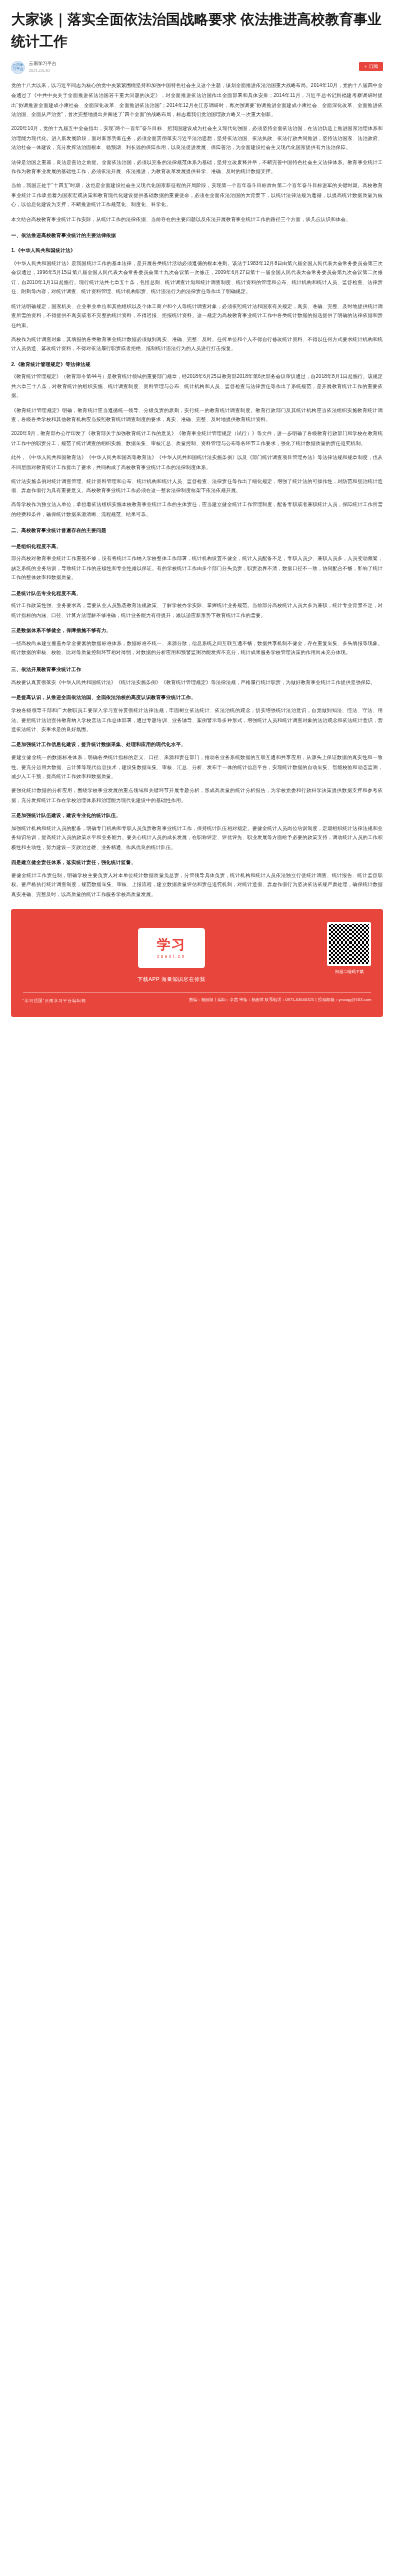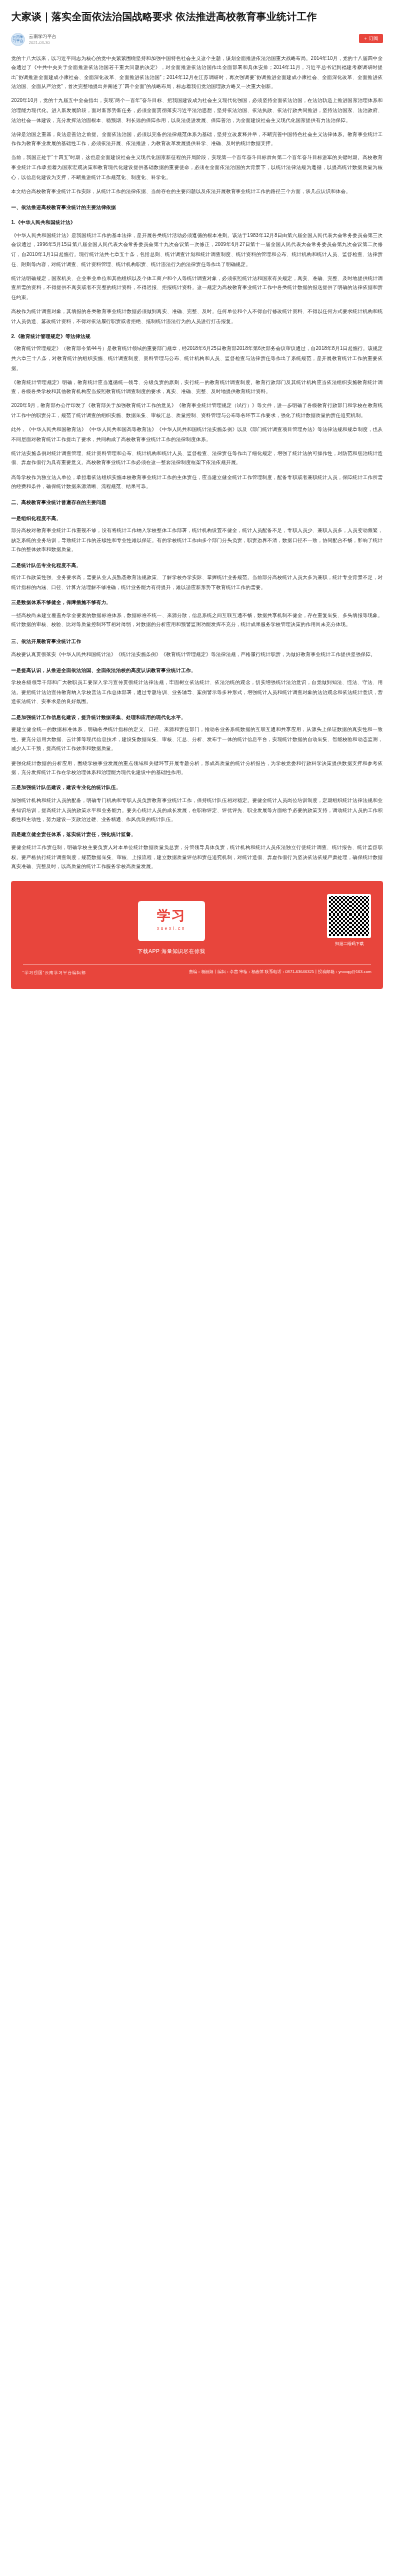--- a/index.html
+++ b/index.html
@@ -13,21 +13,21 @@
     width: 394px;
     min-height: 2580px;
     margin: 0 auto;
     background: #ffffff;
     position: relative;
   }
   .article-wrap {
     padding: 9.3px 11.3px 0 11.3px;
   }
   .headline {
-    font-size: 10px;
+    font-size: 14px;
     line-height: 1.55;
     font-weight: bold;
     color: #1a1a1a;
     margin: 0 0 8.2px 0;
     letter-spacing: 0.1px;
   }
   .byline {
     display: flex;
     align-items: center;
     gap: 4.1px;
@@ -138,21 +138,20 @@
     align-items: center;
     justify-content: center;
     color: #e8453c;
     gap: 1px;
   }
   .logo-main {
     font-size: 13.4px;
     font-weight: bold;
     letter-spacing: 1px;
     line-height: 1.1;
-    font-family: Liberation Mono, monospace;
   }
   .logo-sub {
     font-size: 4.6px;
     letter-spacing: 1.5px;
     color: #e8453c;
   }
   .promo-tagline {
     margin-top: 7.2px;
     font-size: 5.2px;
     letter-spacing: 0.3px;

